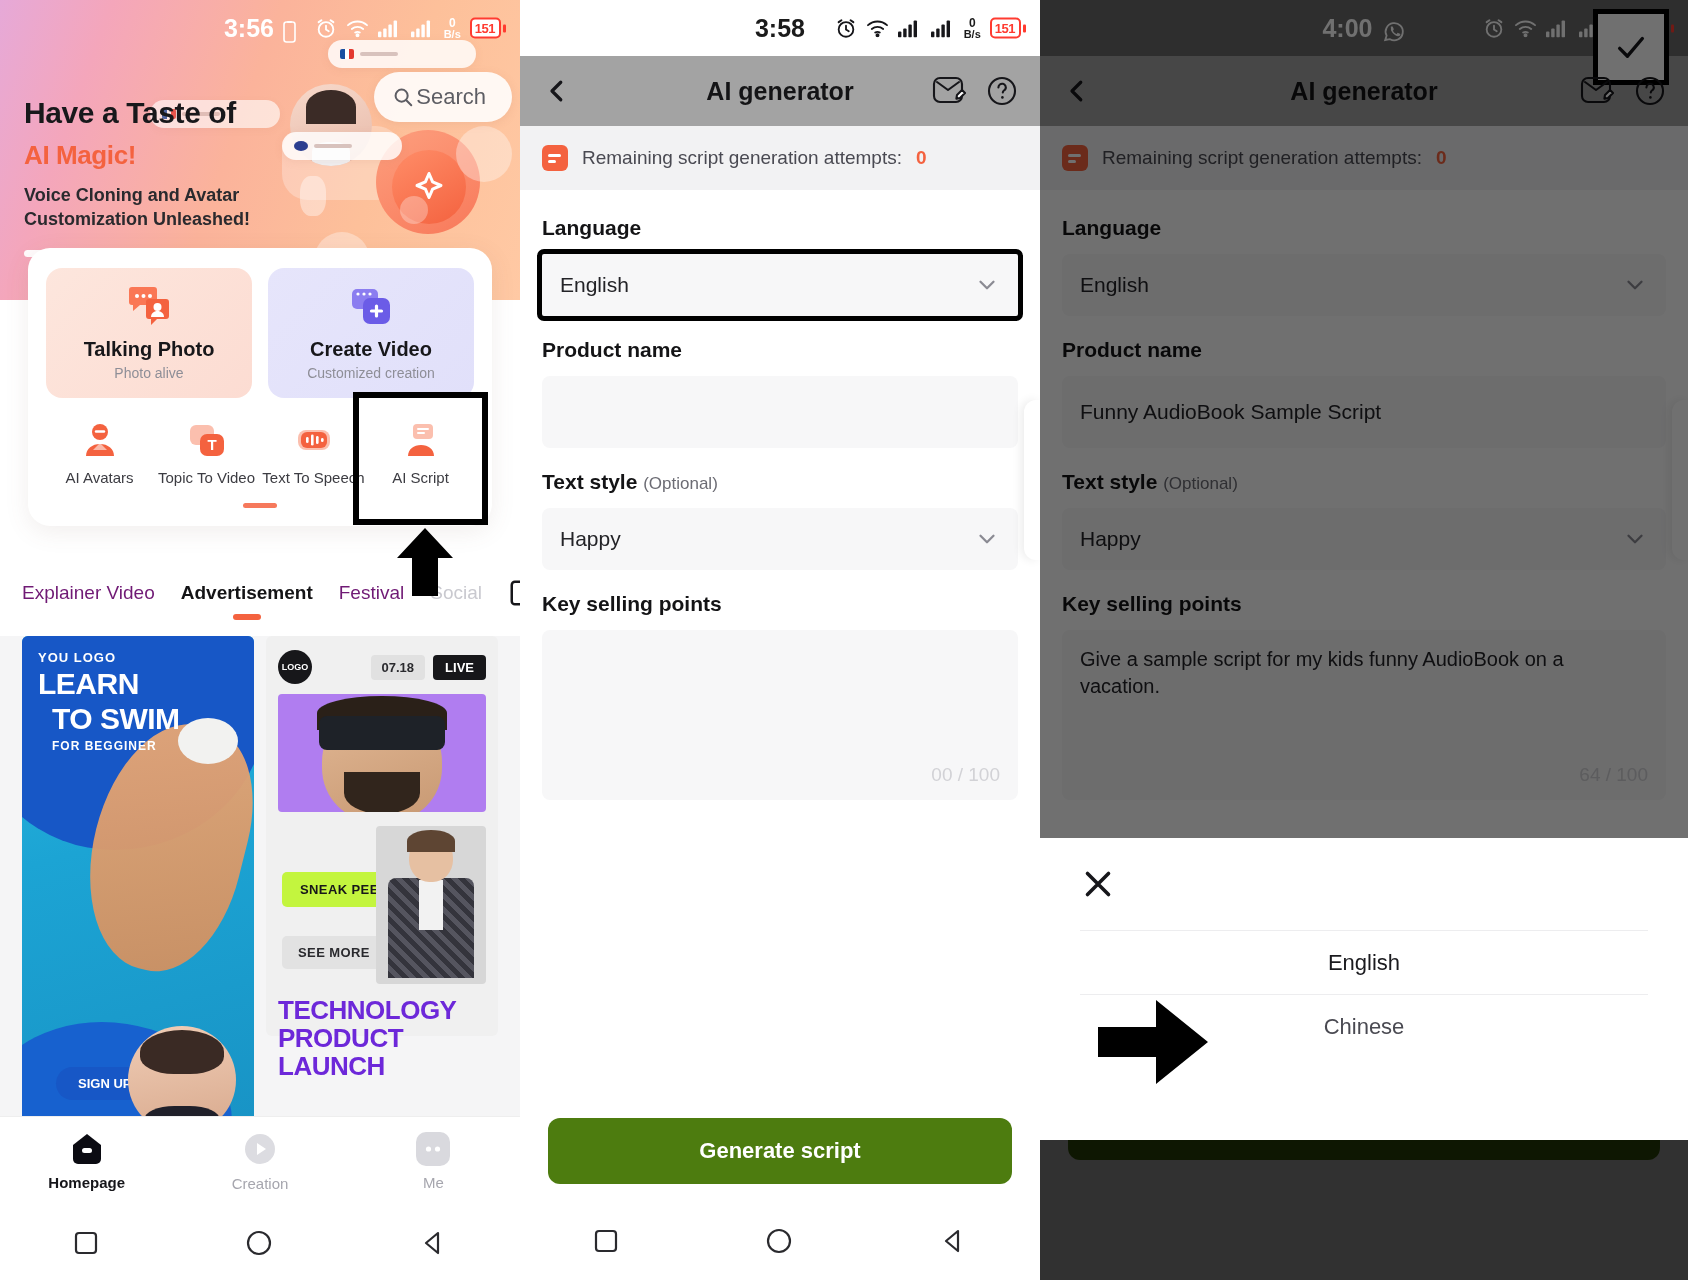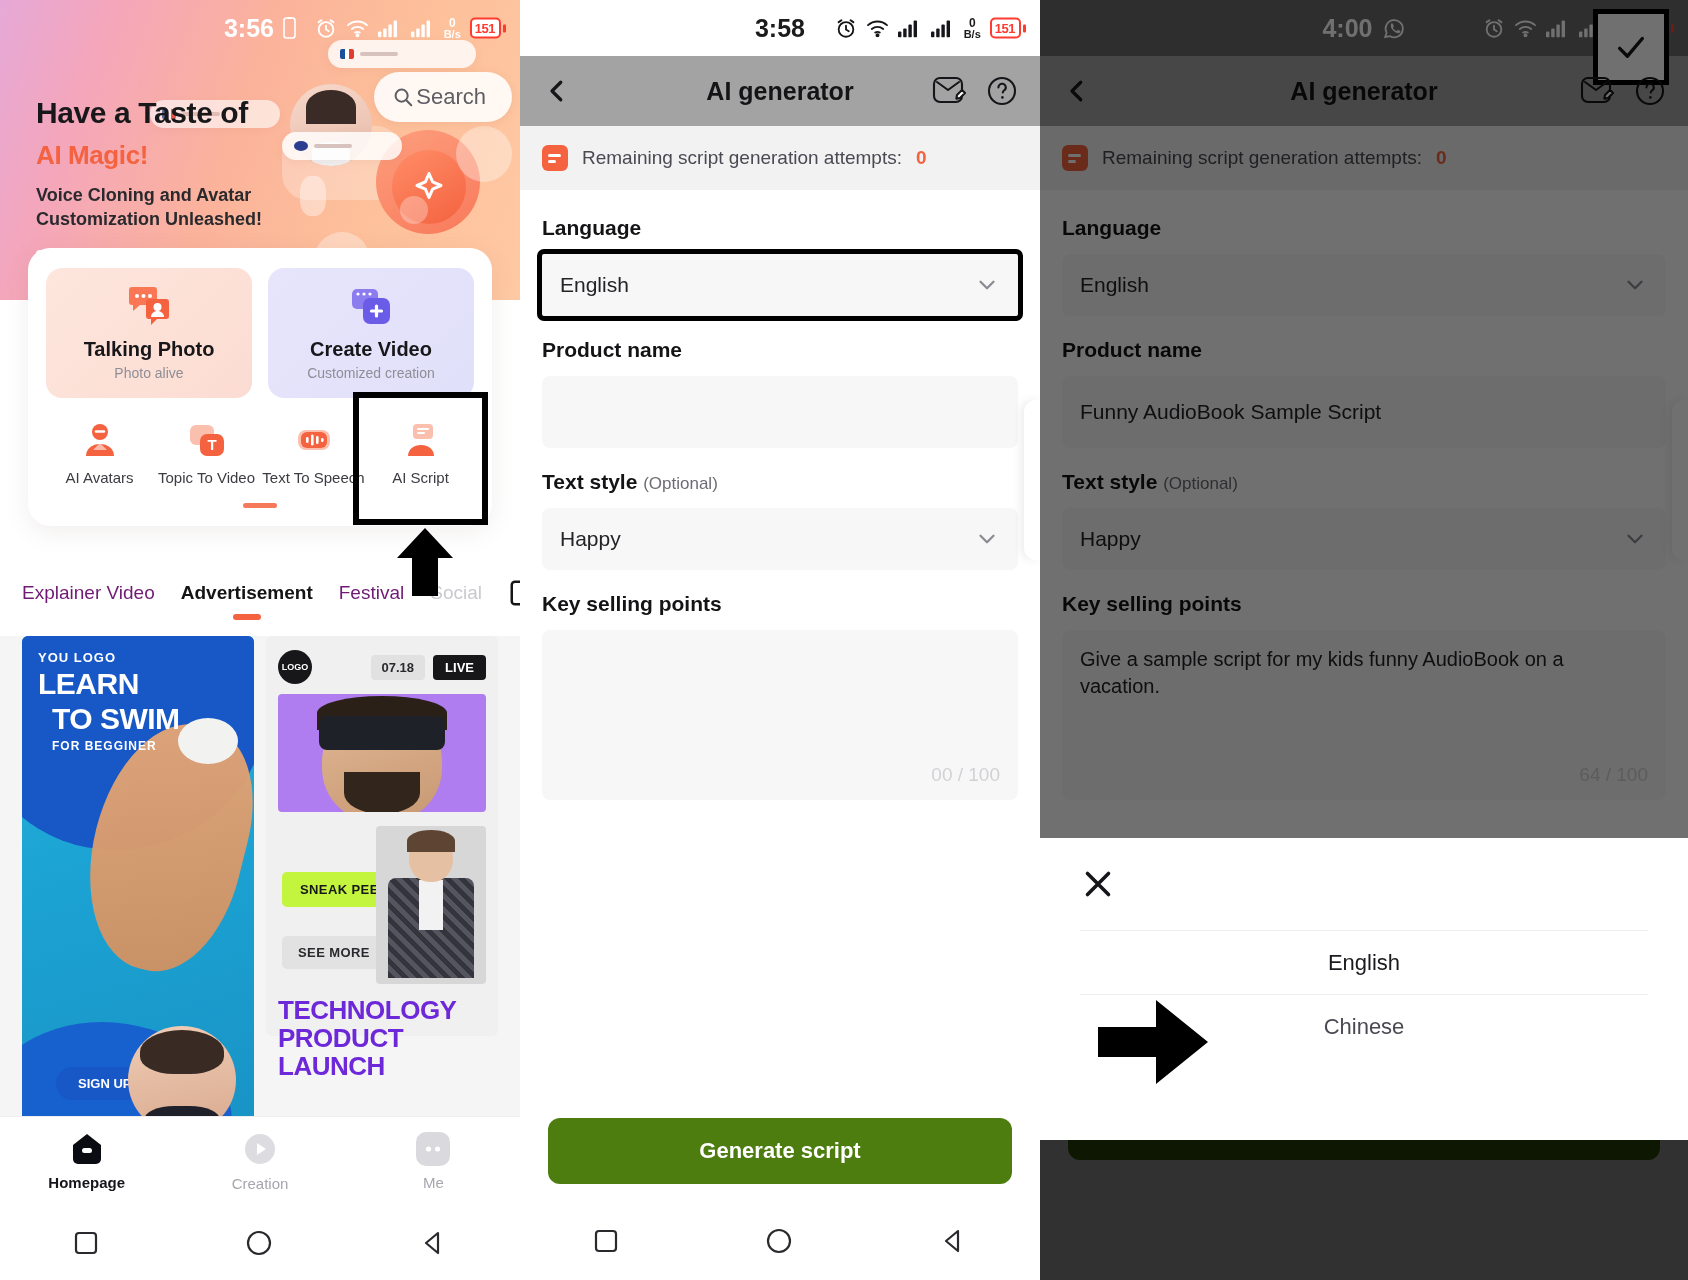--- a/index.html
+++ b/index.html
@@ -15,21 +15,21 @@
   .p2 { width: 520px; height: 1280px; }
   .p3 { width: 648px; height: 1280px; }
 
   
   .statusbar {
     position: relative; height: 56px;
     display: flex; align-items: center; justify-content: center;
     font-size: 25px; font-weight: 600; color: #fff;
   }
   .sb-dark { color: #1b1b1b; }
-  .sb-time { display: flex; align-items: center; gap: 9px; }
+  .sb-time { display: flex; align-items: flex-end; gap: 9px; }
   .sb-right {
     position: absolute; right: 14px; top: 50%; transform: translateY(-50%);
     display: flex; align-items: center; gap: 9px;
   }
   .ic { display: inline-block; line-height: 0; }
   .batt {
     border: 2px solid #ff3b30; border-radius: 5px; color: #ff3b30;
     font-size: 13px; font-weight: 700; padding: 1px 4px 1px 3px;
     background: #fff; letter-spacing: -0.5px;
   }
@@ -37,21 +37,21 @@
   .batt-nub { width:3px; height:8px; background:#ff3b30; border-radius:1px; }
   .bs { font-size: 11px; font-weight: 700; line-height: 1; text-align:center; }
   .bs b { display:block; font-size: 12px; font-weight: 600;}
 
   
   .hero {
     position: relative; height: 300px;
     background: linear-gradient(110deg,#e6a9d8 0%, #f4a6bb 18%, #fbb39b 45%, #fdc09a 70%, #ffc9a4 100%);
   }
   .hero .statusbar { color: #fff; }
-  .hero-txt { position: absolute; left: 36px; top: 96px; }
+  .hero-txt { position: absolute; left: 24px; top: 96px; }
   .hero-l1 { font-size: 30px; font-weight: 800; color: #18181b; letter-spacing: -.4px; }
   .hero-l2 { font-size: 26px; font-weight: 800; color: #f4623f; letter-spacing: -.4px; margin-top: 10px;}
   .hero-l3 { font-size: 18px; font-weight: 700; color: #2a2a2e; margin-top: 12px; line-height: 1.36; }
   .hero-bar { width: 36px; height: 7px; background:#fff; border-radius: 4px; margin-top: 18px; opacity:.95;}
   .searchpill {
     position:absolute; right: 8px; top: 72px;
     background: rgba(255,255,255,.88); border-radius: 30px;
     padding: 12px 26px 12px 18px; display:flex; align-items:center; gap: 2px;
     font-size: 22px; color: #5d5d63; box-shadow: 0 2px 10px rgba(180,110,90,.14);
   }

